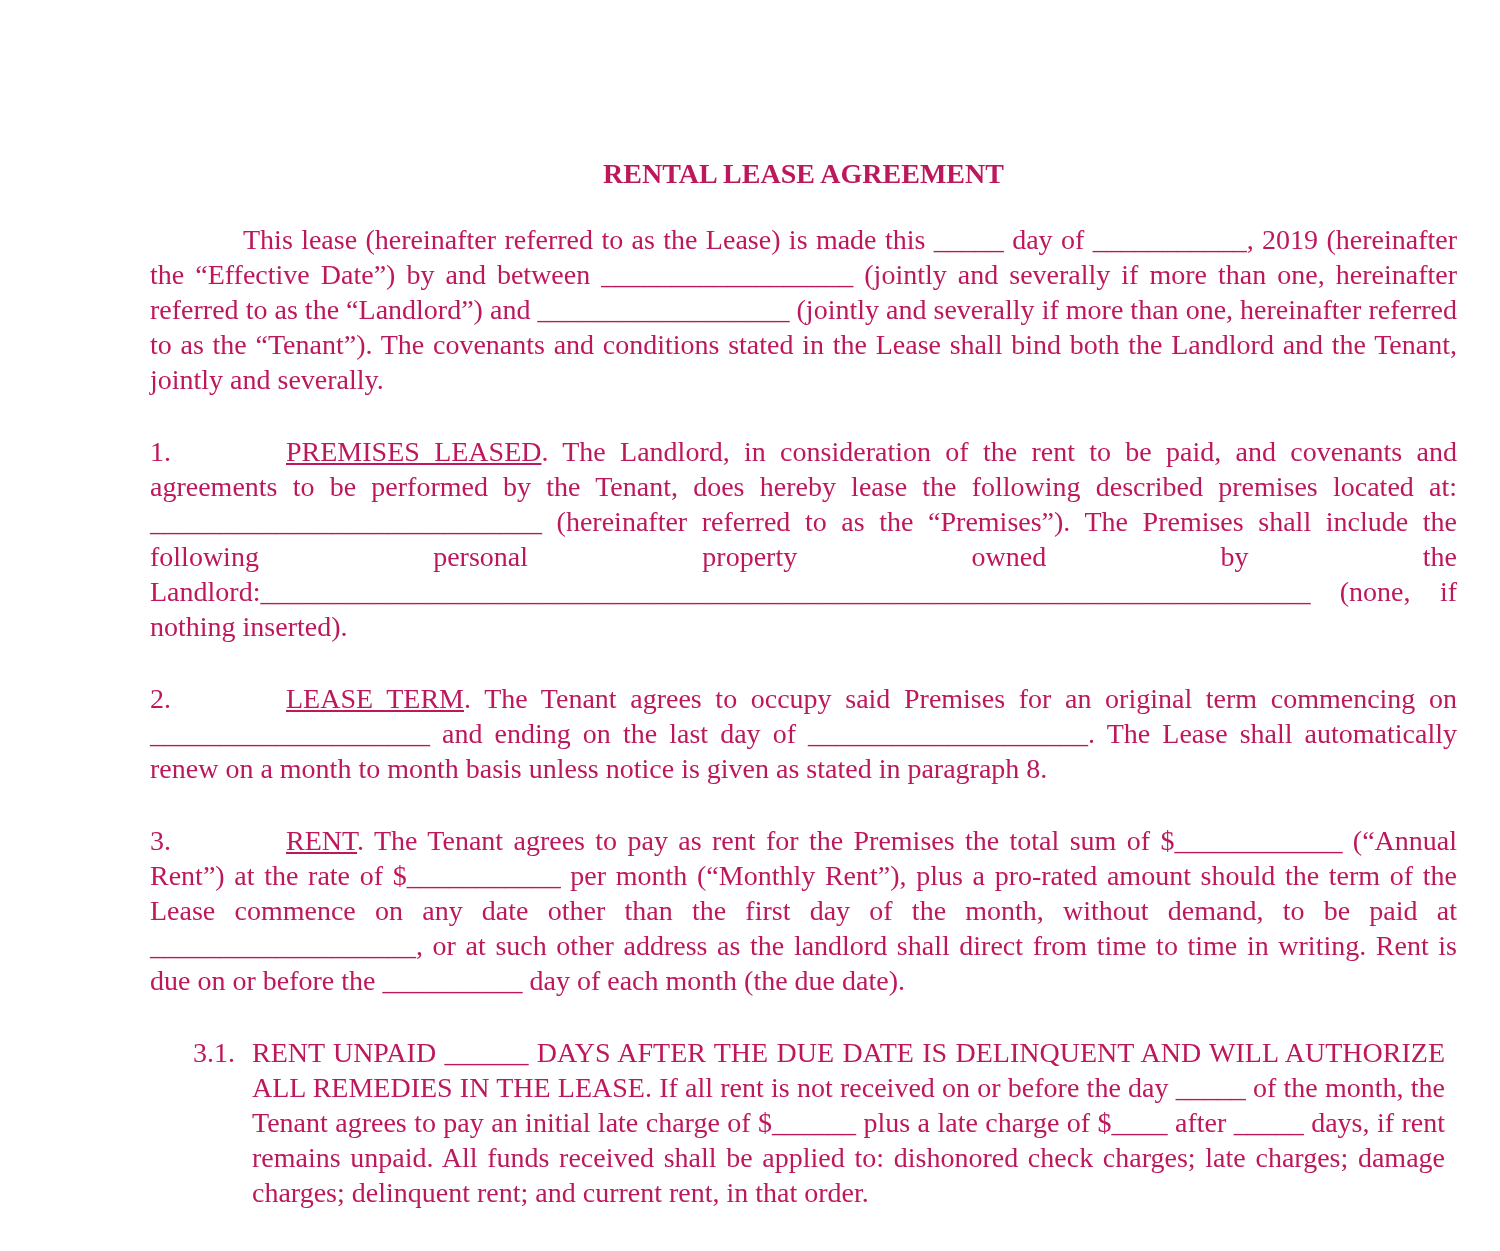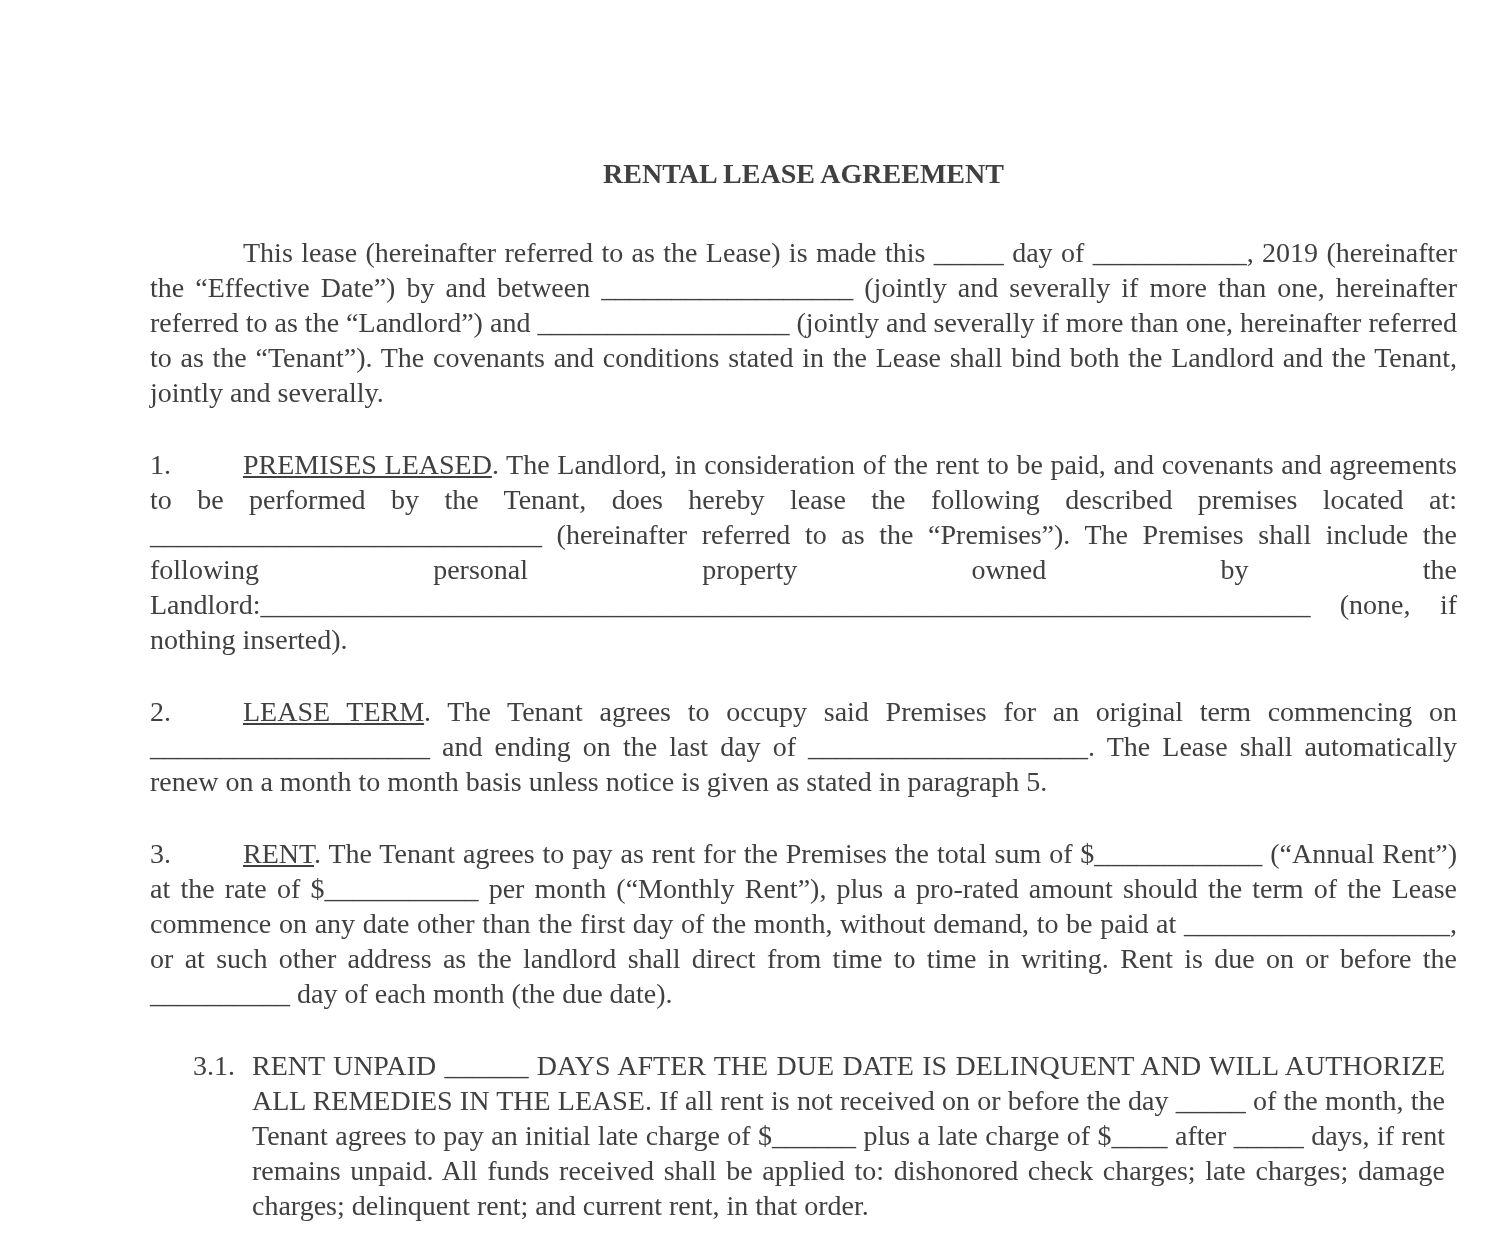--- a/index.html
+++ b/index.html
@@ -5,50 +5,51 @@
   html, body { margin: 0; padding: 0; background: #ffffff; }
   .page {
     position: relative;
     width: 1500px;
     height: 1251px;
     background: #ffffff;
     overflow: hidden;
     font-family: "Liberation Serif", serif;
     font-size: 28px;
     line-height: 35px;
-    color: #404040;
+    color: #be185d;
   }
   .content {
     position: absolute;
     left: 150px;
     top: 156px;
     width: 1307px;
   }
   .doc-title {
     margin: 0;
     font-size: 28px;
     font-weight: bold;
     text-align: center;
     line-height: 35px;
   }
   .para {
     margin: 37px 0 0 0;
     text-align: justify;
   }
   .intro {
-    margin-top: 44px;
+    margin-top: 31px;
     text-indent: 93px;
   }
   .sec-num {
     display: inline-block;
     width: 93px;
     text-indent: 0;
   }
   .sec-heading {
     text-decoration: underline;
+    margin-left: 43px;
   }
   .subsection {
     margin: 37px 12px 0 0;
     padding-left: 102px;
     text-indent: -59px;
     text-align: justify;
   }
   .sub-num {
     display: inline-block;
     width: 59px;
@@ -60,20 +61,20 @@
 
 <div class="page">
   <div class="content">
 
     <h1 class="doc-title">RENTAL LEASE AGREEMENT</h1>
 
     <p class="para intro">This lease (hereinafter referred to as the Lease) is made this _____ day of ___________, 2019 (hereinafter the “Effective Date”) by and between __________________ (jointly and severally if more than one, hereinafter referred to as the “Landlord”) and __________________ (jointly and severally if more than one, hereinafter referred to as the “Tenant”). The covenants and conditions stated in the Lease shall bind both the Landlord and the Tenant, jointly and severally.</p>
 
     <p class="para"><span class="sec-num">1.</span><span class="sec-heading">PREMISES LEASED</span><span>. The Landlord, in consideration of the rent to be paid, and covenants and agreements to be performed by the Tenant, does hereby lease the following described premises located at: ____________________________ (hereinafter referred to as the “Premises”). The Premises shall include the following personal property owned by the Landlord:___________________________________________________________________________ (none, if nothing inserted).</span></p>
 
-    <p class="para"><span class="sec-num">2.</span><span class="sec-heading">LEASE TERM</span><span>. The Tenant agrees to occupy said Premises for an original term commencing on ____________________ and ending on the last day of ____________________. The Lease shall automatically renew on a month to month basis unless notice is given as stated in paragraph 5.</span></p>
+    <p class="para"><span class="sec-num">2.</span><span class="sec-heading">LEASE TERM</span><span>. The Tenant agrees to occupy said Premises for an original term commencing on ____________________ and ending on the last day of ____________________. The Lease shall automatically renew on a month to month basis unless notice is given as stated in paragraph 8.</span></p>
 
     <p class="para"><span class="sec-num">3.</span><span class="sec-heading">RENT</span><span>. The Tenant agrees to pay as rent for the Premises the total sum of $____________ (“Annual Rent”) at the rate of $___________ per month (“Monthly Rent”), plus a pro-rated amount should the term of the Lease commence on any date other than the first day of the month, without demand, to be paid at ___________________, or at such other address as the landlord shall direct from time to time in writing. Rent is due on or before the __________ day of each month (the due date).</span></p>
 
     <p class="subsection"><span class="sub-num">3.1.</span><span>RENT UNPAID ______ DAYS AFTER THE DUE DATE IS DELINQUENT AND WILL AUTHORIZE ALL REMEDIES IN THE LEASE. If all rent is not received on or before the day _____ of the month, the Tenant agrees to pay an initial late charge of $______ plus a late charge of $____ after _____ days, if rent remains unpaid. All funds received shall be applied to: dishonored check charges; late charges; damage charges; delinquent rent; and current rent, in that order.</span></p>
 
   </div>
 </div>
 
 </body></html>

